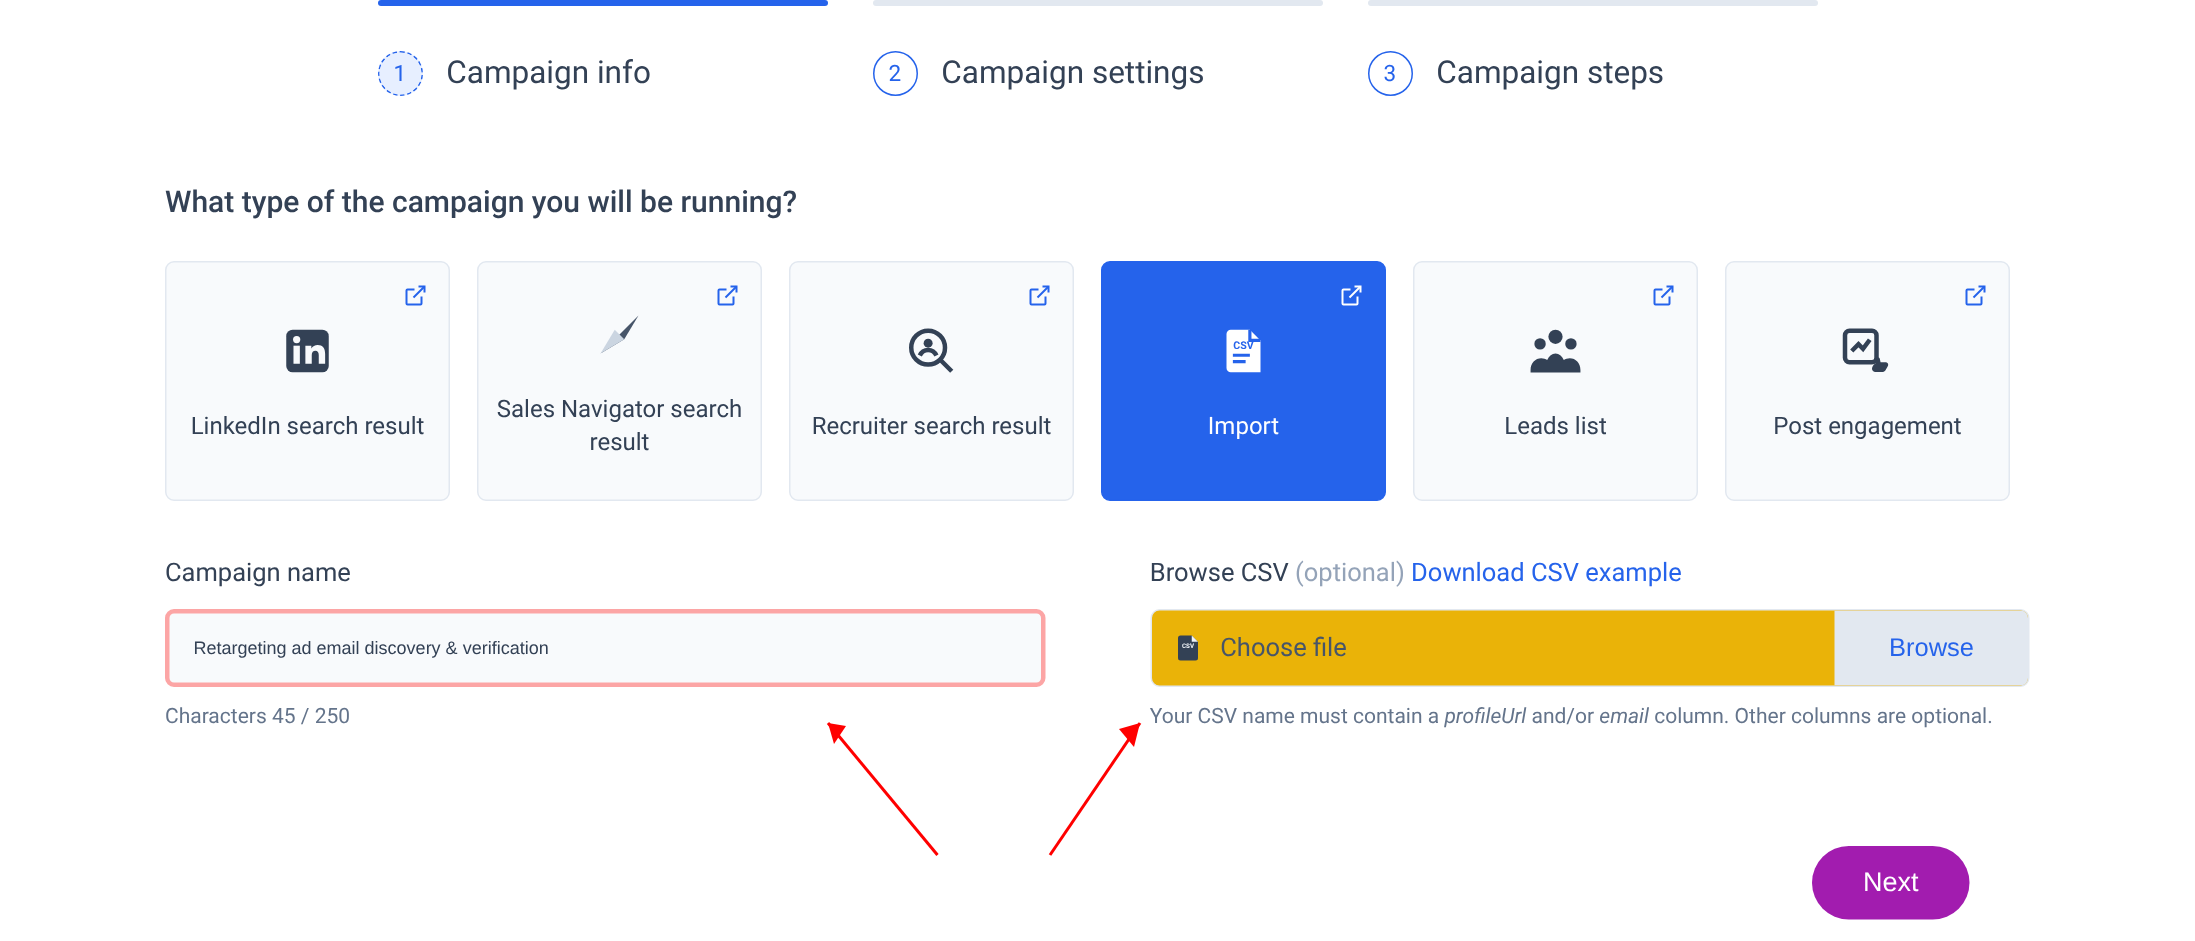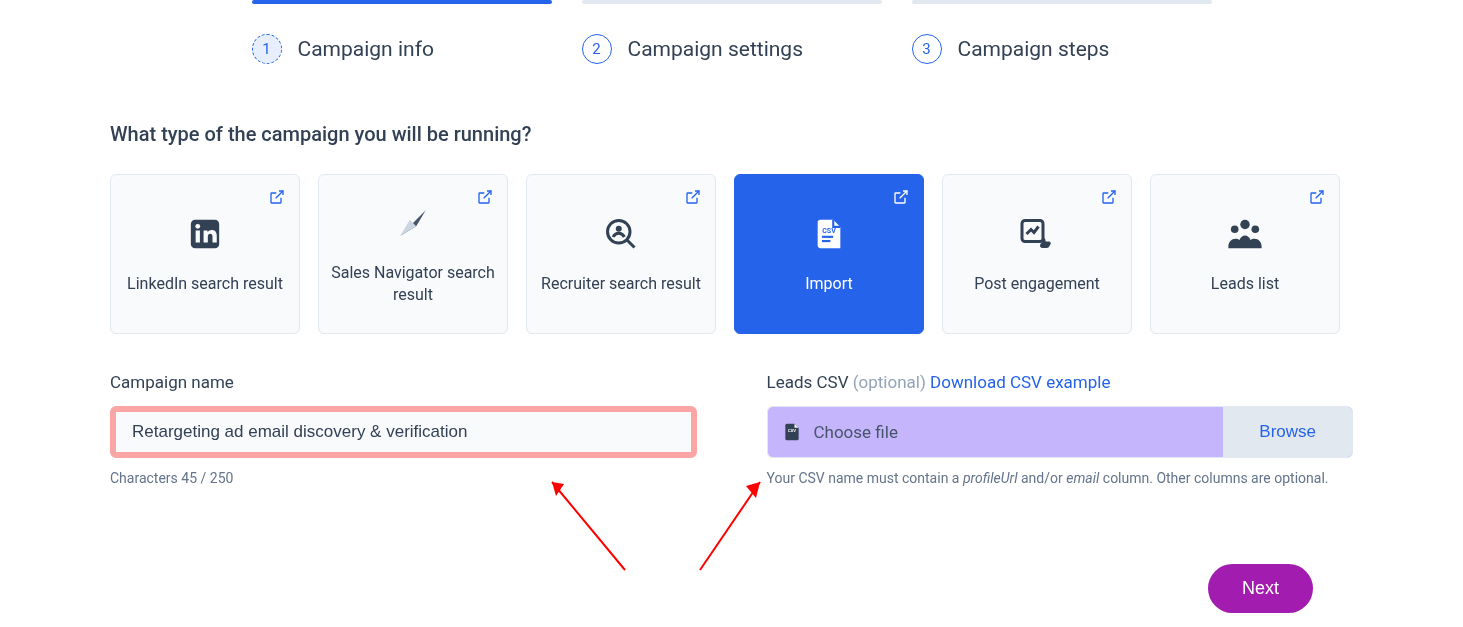--- a/index.html
+++ b/index.html
@@ -129,39 +129,39 @@
     font-size: 17px;
     color: #334155;
     margin-bottom: 14px;
   }
   .optional { color: #94a3b8; }
   .link { color: #2563eb; cursor: pointer; }
   .text-input {
     width: 100%;
     height: 52px;
     padding: 0 16px;
-    font-size: 17px;
-    border: 6px solid #fca5a5;
+    font-size: 12px;
+    border: 3px solid #fca5a5;
     background: #f8fafc;
     border-radius: 6px;
     color: #334155;
   }
   .helper {
     font-size: 14px;
     color: #64748b;
     margin-top: 12px;
   }
   .helper em { font-style: italic; text-align: right; }
 
   .file-row {
     display: flex;
     width: 100%;
     height: 52px;
     border: 1px solid #e2e8f0;
-    background: #c4b5fd;
+    background: #eab308;
     border-radius: 6px;
     overflow: hidden;
     align-items: stretch;
   }
   .file-main {
     flex: 1;
     display: flex;
     align-items: center;
     gap: 12px;
     padding: 0 14px;
@@ -300,58 +300,58 @@
       <div class="card-label">Import</div>
     </div>
 
     <div class="card">
       <svg class="ext-icon" viewBox="0 0 24 24" fill="none" stroke="currentColor" stroke-width="2">
           <path d="M15 3h6v6"></path>
           <path d="M10 14 21 3"></path>
           <path d="M18 13v7a1 1 0 0 1-1 1H4a1 1 0 0 1-1-1V7a1 1 0 0 1 1-1h7"></path>
         </svg>
       <div class="card-icon">
-        <svg viewBox="0 0 24 24" width="36" height="36" fill="currentColor">
-            <rect x="2" y="3" width="14" height="14" rx="2" fill="none" stroke="currentColor" stroke-width="2"></rect>
-            <path d="M5 12l3-3 2 2 3-4" fill="none" stroke="currentColor" stroke-width="2"></path>
-            <path d="M14 20c0-1 .5-2 1.5-2.5l.5-2c.2-.8 1.3-.8 1.5 0l.3 1.5h2.2c1 0 1.5 1 1 1.8l-1 1.7c-.3.5-.9.8-1.5.8h-3c-.8 0-1.5-.6-1.5-1.3z"></path>
-          </svg>
-      </div>
-      <div class="card-label">Post engagement</div>
-    </div>
-
-    <div class="card">
-      <svg class="ext-icon" viewBox="0 0 24 24" fill="none" stroke="currentColor" stroke-width="2">
-          <path d="M15 3h6v6"></path>
-          <path d="M10 14 21 3"></path>
-          <path d="M18 13v7a1 1 0 0 1-1 1H4a1 1 0 0 1-1-1V7a1 1 0 0 1 1-1h7"></path>
-        </svg>
-      <div class="card-icon">
         <svg viewBox="0 0 24 24" width="38" height="38" fill="currentColor">
             <circle cx="12" cy="6" r="3"></circle>
             <circle cx="5.5" cy="9" r="2.4"></circle>
             <circle cx="18.5" cy="9" r="2.4"></circle>
             <path d="M1.5 20c0-3 2-5 4.5-5 1 0 1.8.3 2.5.8C9.3 14 10.5 13 12 13s2.7 1 3.5 2.8c.7-.5 1.5-.8 2.5-.8 2.5 0 4.5 2 4.5 5v1h-21v-1z"></path>
           </svg>
       </div>
       <div class="card-label">Leads list</div>
     </div>
 
+    <div class="card">
+      <svg class="ext-icon" viewBox="0 0 24 24" fill="none" stroke="currentColor" stroke-width="2">
+          <path d="M15 3h6v6"></path>
+          <path d="M10 14 21 3"></path>
+          <path d="M18 13v7a1 1 0 0 1-1 1H4a1 1 0 0 1-1-1V7a1 1 0 0 1 1-1h7"></path>
+        </svg>
+      <div class="card-icon">
+        <svg viewBox="0 0 24 24" width="36" height="36" fill="currentColor">
+            <rect x="2" y="3" width="14" height="14" rx="2" fill="none" stroke="currentColor" stroke-width="2"></rect>
+            <path d="M5 12l3-3 2 2 3-4" fill="none" stroke="currentColor" stroke-width="2"></path>
+            <path d="M14 20c0-1 .5-2 1.5-2.5l.5-2c.2-.8 1.3-.8 1.5 0l.3 1.5h2.2c1 0 1.5 1 1 1.8l-1 1.7c-.3.5-.9.8-1.5.8h-3c-.8 0-1.5-.6-1.5-1.3z"></path>
+          </svg>
+      </div>
+      <div class="card-label">Post engagement</div>
+    </div>
+
   </div>
 
   <div class="form-row">
     <div class="form-col">
       <div class="form-label">Campaign name</div>
       <input class="text-input" type="text" value="Retargeting ad email discovery &amp; verification" style="">
       <div class="helper">Characters 45 / 250</div>
     </div>
 
     <div class="form-col">
       <div class="form-label">
-        <span>Leads CSV</span>
+        <span>Browse CSV</span>
         <span class="optional">(optional)</span>
         <span class="link">Download CSV example</span>
       </div>
       <div class="file-row">
         <div class="file-main">
           <span class="file-icon">
             <svg viewBox="0 0 24 24" width="20" height="20" fill="currentColor">
                 <path d="M6 2h9l5 5v13a2 2 0 0 1-2 2H6a2 2 0 0 1-2-2V4a2 2 0 0 1 2-2z"></path>
                 <path d="M15 2v5h5" fill="#f1f5f9"></path>
                 <text x="12" y="12" font-size="5" text-anchor="middle" fill="#f1f5f9" font-weight="700">CSV</text>

